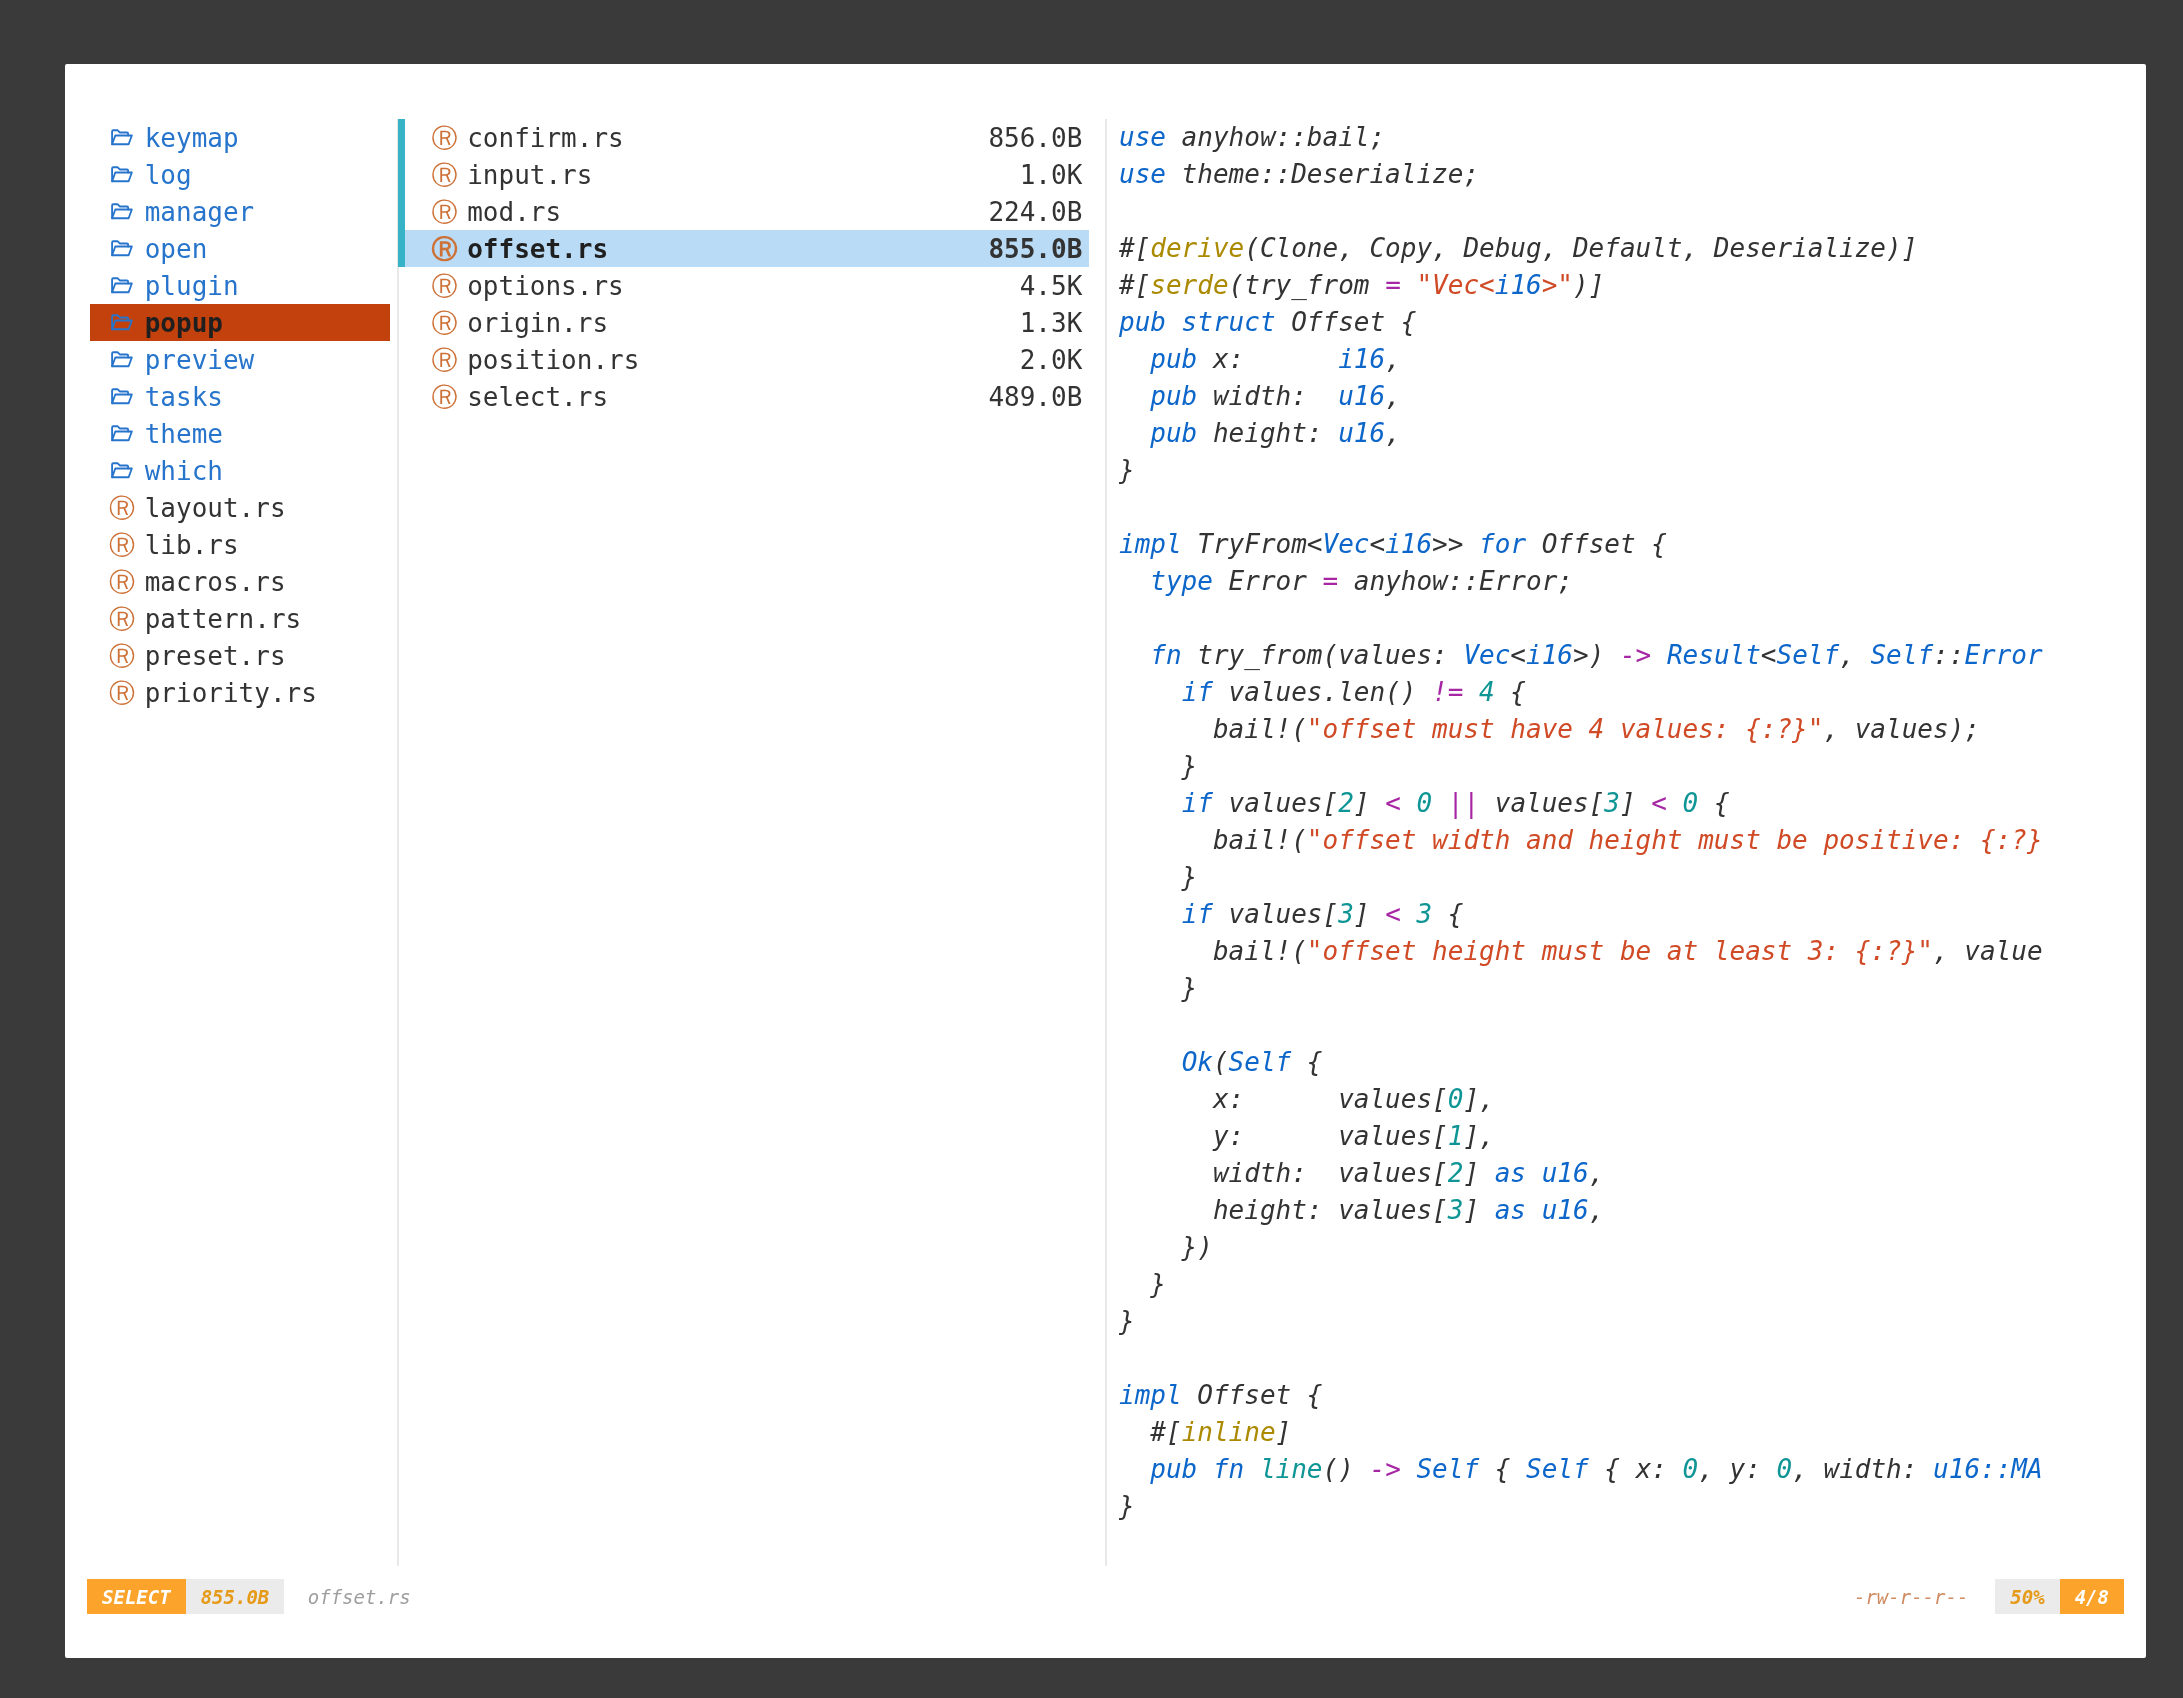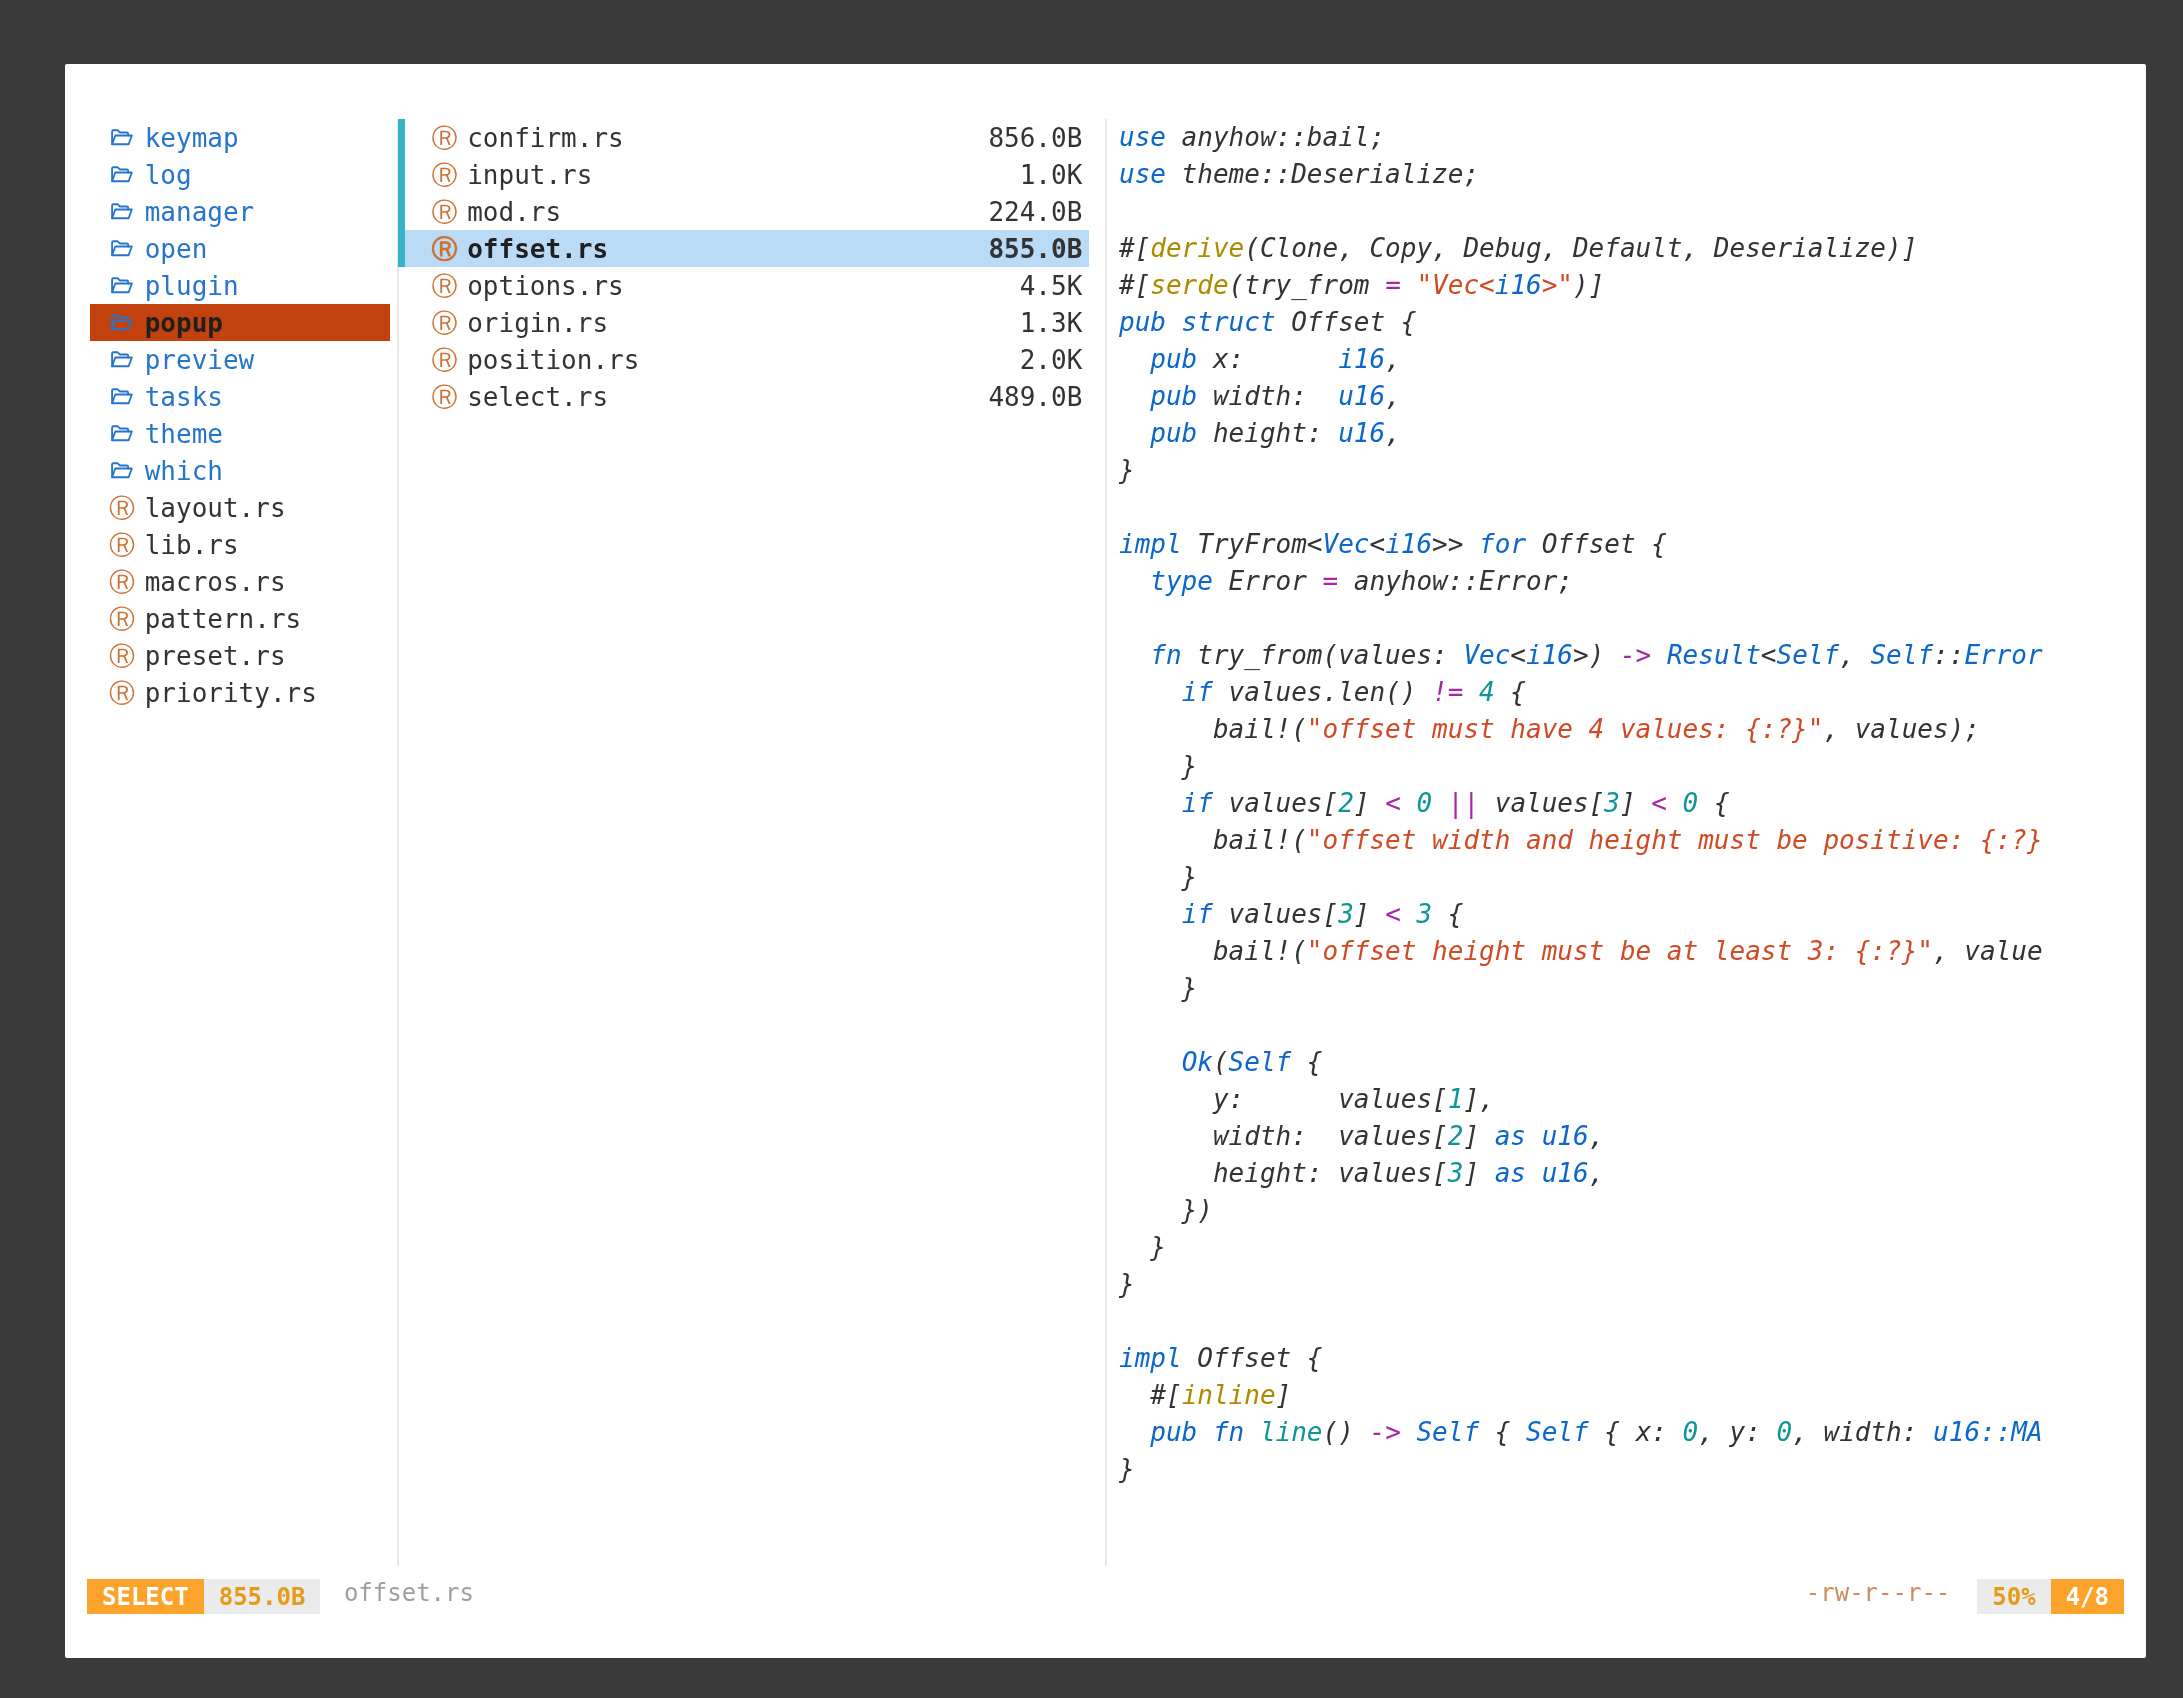--- a/index.html
+++ b/index.html
@@ -40,21 +40,21 @@
   .tk-d{color:#333333;}
   .tk-k{color:#0d66c9;}
   .tk-y{color:#ac8a00;}
   .tk-s{color:#d04a26;}
   .tk-n{color:#0f9595;}
   .tk-o{color:#a626a4;}
 
   
   .statusbar{
     position:absolute;left:22px;right:22px;top:1515px;height:35px;
-    display:flex;align-items:flex-start;font-size:24px;
+    display:flex;align-items:center;font-size:19px;font-style:italic;
   }
   .badge{height:35px;display:inline-flex;align-items:center;padding:0 15px;font-weight:bold;}
   .badge-orange{background:#fba32a;color:#ffffff;}
   .badge-gray{background:#ebebeb;color:#e59a18;}
   .status-filename{color:#9e9e9e;margin-left:23.5px;}
   .spacer{flex:1;}
   .perms{color:#cf8a5f;margin-right:27px;}
 </style>
 </head>
 <body>
@@ -248,20 +248,21 @@
       <div class="cline"><span class="tk-d">      bail!(</span><span class="tk-s">"offset must have 4 values: {:?}"</span><span class="tk-d">, values);</span></div>
       <div class="cline"><span class="tk-d">    }</span></div>
       <div class="cline"><span class="tk-d">    </span><span class="tk-k">if</span><span class="tk-d"> values[</span><span class="tk-n">2</span><span class="tk-d">] </span><span class="tk-o">&lt;</span><span class="tk-d"> </span><span class="tk-n">0</span><span class="tk-d"> </span><span class="tk-o">||</span><span class="tk-d"> values[</span><span class="tk-n">3</span><span class="tk-d">] </span><span class="tk-o">&lt;</span><span class="tk-d"> </span><span class="tk-n">0</span><span class="tk-d"> {</span></div>
       <div class="cline"><span class="tk-d">      bail!(</span><span class="tk-s">"offset width and height must be positive: {:?}</span></div>
       <div class="cline"><span class="tk-d">    }</span></div>
       <div class="cline"><span class="tk-d">    </span><span class="tk-k">if</span><span class="tk-d"> values[</span><span class="tk-n">3</span><span class="tk-d">] </span><span class="tk-o">&lt;</span><span class="tk-d"> </span><span class="tk-n">3</span><span class="tk-d"> {</span></div>
       <div class="cline"><span class="tk-d">      bail!(</span><span class="tk-s">"offset height must be at least 3: {:?}"</span><span class="tk-d">, value</span></div>
       <div class="cline"><span class="tk-d">    }</span></div>
       <div class="cline"></div>
       <div class="cline"><span class="tk-d">    </span><span class="tk-k">Ok</span><span class="tk-d">(</span><span class="tk-k">Self</span><span class="tk-d"> {</span></div>
+      <div class="cline"><span class="tk-d">      x:      values[</span><span class="tk-n">0</span><span class="tk-d">],</span></div>
       <div class="cline"><span class="tk-d">      y:      values[</span><span class="tk-n">1</span><span class="tk-d">],</span></div>
       <div class="cline"><span class="tk-d">      width:  values[</span><span class="tk-n">2</span><span class="tk-d">] </span><span class="tk-k">as</span><span class="tk-d"> </span><span class="tk-k">u16</span><span class="tk-d">,</span></div>
       <div class="cline"><span class="tk-d">      height: values[</span><span class="tk-n">3</span><span class="tk-d">] </span><span class="tk-k">as</span><span class="tk-d"> </span><span class="tk-k">u16</span><span class="tk-d">,</span></div>
       <div class="cline"><span class="tk-d">    })</span></div>
       <div class="cline"><span class="tk-d">  }</span></div>
       <div class="cline"><span class="tk-d">}</span></div>
       <div class="cline"></div>
       <div class="cline"><span class="tk-k">impl</span><span class="tk-d"> Offset {</span></div>
       <div class="cline"><span class="tk-d">  #[</span><span class="tk-y">inline</span><span class="tk-d">]</span></div>
       <div class="cline"><span class="tk-d">  </span><span class="tk-k">pub fn</span><span class="tk-d"> </span><span class="tk-n">line</span><span class="tk-d">() </span><span class="tk-o">-&gt;</span><span class="tk-d"> </span><span class="tk-k">Self</span><span class="tk-d"> { </span><span class="tk-k">Self</span><span class="tk-d"> { x: </span><span class="tk-n">0</span><span class="tk-d">, y: </span><span class="tk-n">0</span><span class="tk-d">, width: </span><span class="tk-k">u16::MA</span></div>

